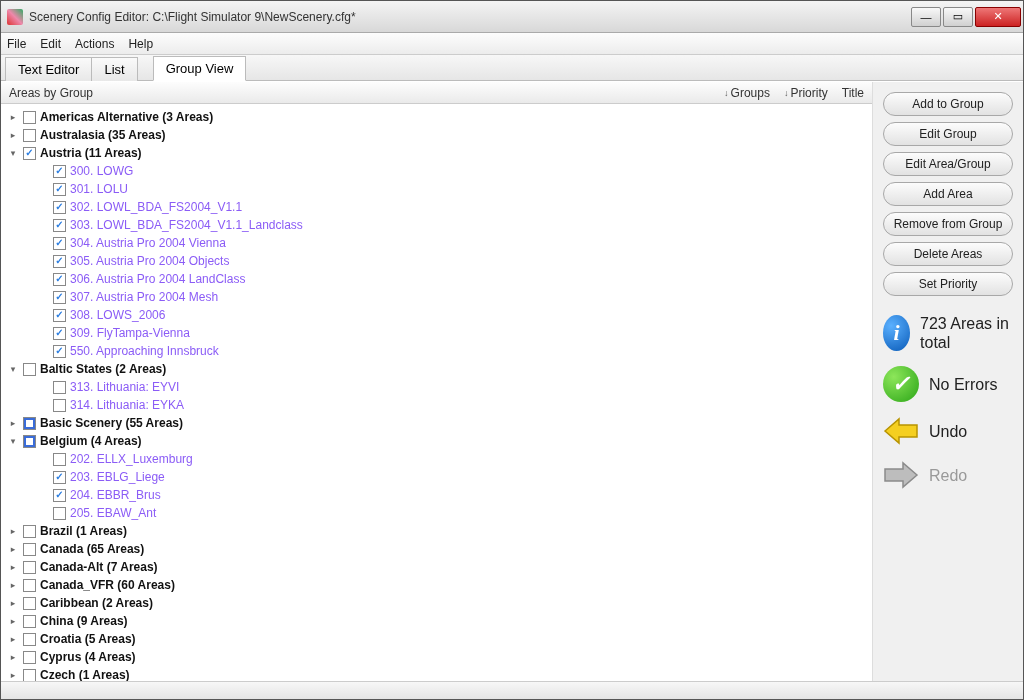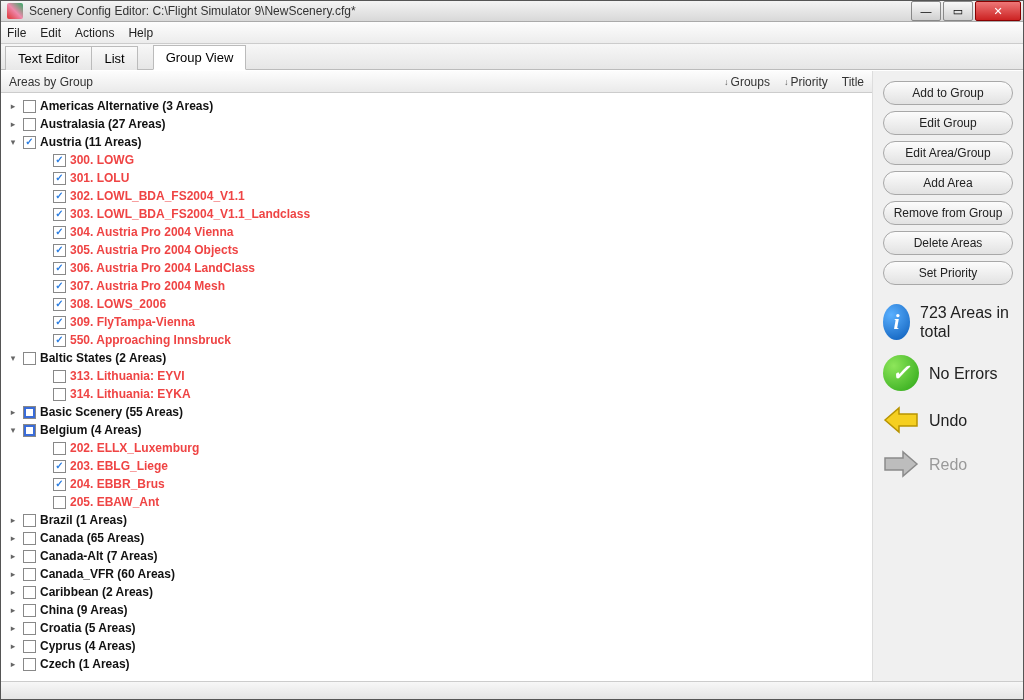--- a/index.html
+++ b/index.html
@@ -1,18 +1,18 @@
 <!DOCTYPE html>
 <html><head>
 <meta charset="utf-8">
 <style>
   * { box-sizing: border-box; margin: 0; padding: 0; }
   body { font-family: "Segoe UI", Tahoma, sans-serif; font-size: 12px; background: #000; user-select: none; }
   .window { width: 1024px; height: 700px; background: #f0f0f0; border: 1px solid #555; display: flex; flex-direction: column; position: relative; }
-  .titlebar { height: 21px; background: linear-gradient(to bottom, #f4f4f4, #d8d8d8); border-bottom: 1px solid #aaa; display: flex; align-items: center; padding-left: 6px; }
+  .titlebar { height: 32px; background: linear-gradient(to bottom, #f4f4f4, #d8d8d8); border-bottom: 1px solid #aaa; display: flex; align-items: center; padding-left: 6px; }
   .titlebar-icon { width: 16px; height: 16px; margin-right: 6px; background: linear-gradient(45deg,#d33,#e8a,#3a6); border-radius:2px; }
   .titlebar-text { flex: 1; color: #333; font-size: 12px; }
   .win-controls { display: flex; height: 20px; margin-right: 2px; }
   .win-btn { width: 30px; margin-left:2px; border:1px solid #888; background:linear-gradient(to bottom,#f8f8f8,#d0d0d0); display:flex; align-items:center; justify-content:center; font-size:11px; border-radius:2px;}
   .win-btn.close { width:46px; background:linear-gradient(to bottom,#e77,#c22); color:#fff; border-color:#800;}
   .menubar { height: 22px; background: linear-gradient(to bottom,#fdfdfd,#ececec); border-bottom:1px solid #ccc; display:flex; align-items:center; padding-left:6px; gap:14px; }
   .menubar span { color:#222; }
   .tabbar { height: 26px; background: linear-gradient(to bottom,#f7f7f7,#e6e6e6); border-bottom:1px solid #bbb; display:flex; align-items:flex-end; padding-left:4px; }
   .tab { padding:4px 12px; border:1px solid #bbb; border-bottom:none; background:linear-gradient(to bottom,#fafafa,#e8e8e8); margin-right:-1px; font-size:13px; position:relative; top:1px;}
   .tab.active { background:#fff; border-bottom:1px solid #fff; z-index:2;margin-left:16px;}
@@ -25,21 +25,21 @@
   .tree-body { flex:1; overflow-y:auto; padding:4px 6px; }
   .tree-row { display:flex; align-items:center; height:18px; white-space:nowrap; }
   .expander { width:12px; text-align:center; color:#666; font-size:9px; display:inline-block;}
   .expander.none { color:transparent; }
   .chk { width:13px; height:13px; border:1px solid #888; background:#fff; display:inline-flex; align-items:center; justify-content:center; margin:0 4px; font-size:10px; color:#2a6; line-height:1;}
   .chk.checked::after { content:"✓"; color:#2a7de1; font-weight:bold; font-size:10px;}
   .chk.partial { background:#3a6cd8; }
   .chk.partial::after { content:""; width:7px; height:7px; background:#fff; }
   .indent { display:inline-block; }
   .group-label { font-weight:bold; color:#111; }
-  .item-label { color:#ef4444;font-weight:bold; }
+  .item-label { color:#8b5cf6; }
   .side-panel { width:150px; padding:10px 10px; display:flex; flex-direction:column; gap:6px; background:#f0f0f0;}
   .side-btn { height:24px; border:1px solid #a8a8a8; background:linear-gradient(to bottom,#fcfcfc,#e2e2e2); border-radius:12px; font-size:12px; color:#222; cursor:pointer;}
   .status-grp { margin-top:12px; display:flex; flex-direction:column; gap:14px;}
   .status-row { display:flex; align-items:center; gap:10px;}
   .status-label { font-size:16px; color:#222; line-height:1.2;}
   .status-label.disabled { color:#999;}
   .icon-circle { width:36px; height:36px; border-radius:50%; display:flex; align-items:center; justify-content:center; font-size:22px; color:#fff; font-style:italic; font-weight:bold; font-family: Georgia, serif;}
   .icon-info { background:radial-gradient(circle at 30% 30%, #5ab0ff, #0a5bb8);}
   .icon-ok { background:radial-gradient(circle at 30% 30%, #8de65a, #2aa516);}
   .arrow-icon { width:36px; height:30px; display:flex; align-items:center; justify-content:center;}
@@ -95,21 +95,21 @@
       </div>
       <div class="tree-body" id="tree-body">
           <div class="tree-row">
             <span class="expander">▸</span>
             <span class="chk unchecked"></span>
             <span class="group-label">Americas Alternative (3 Areas)</span>
           </div>
           <div class="tree-row">
             <span class="expander">▸</span>
             <span class="chk unchecked"></span>
-            <span class="group-label">Australasia (27 Areas)</span>
+            <span class="group-label">Australasia (35 Areas)</span>
           </div>
           <div class="tree-row">
             <span class="expander">▾</span>
             <span class="chk checked"></span>
             <span class="group-label">Austria (11 Areas)</span>
           </div>
           <div class="tree-row">
             <span class="indent" style="width: 30px;"></span>
             <span class="expander none">·</span>
             <span class="chk checked"></span>

